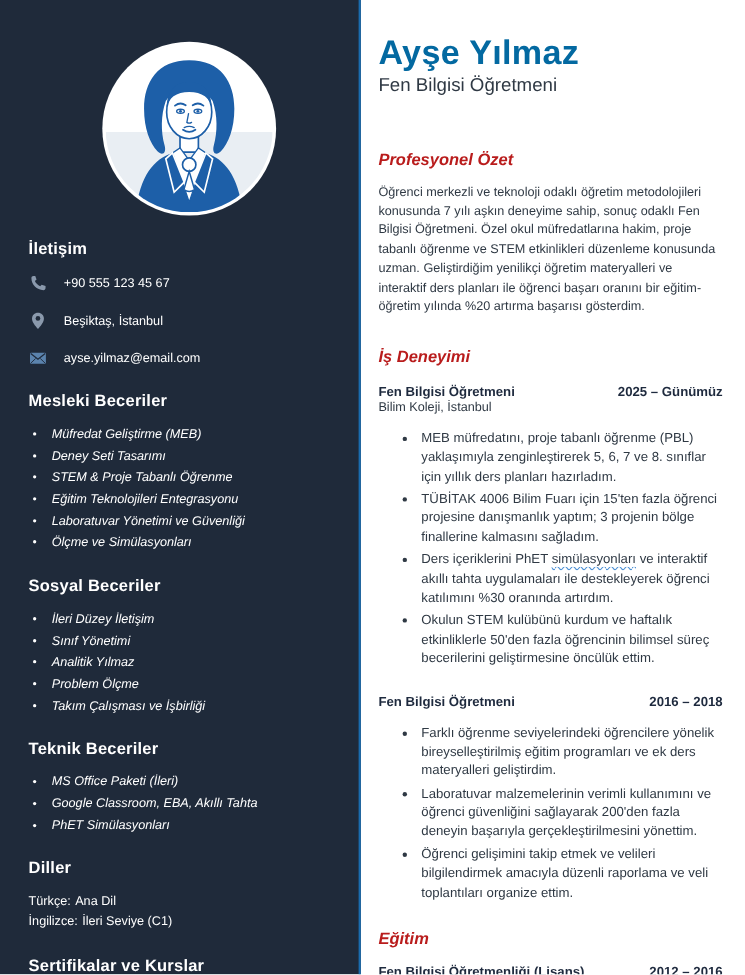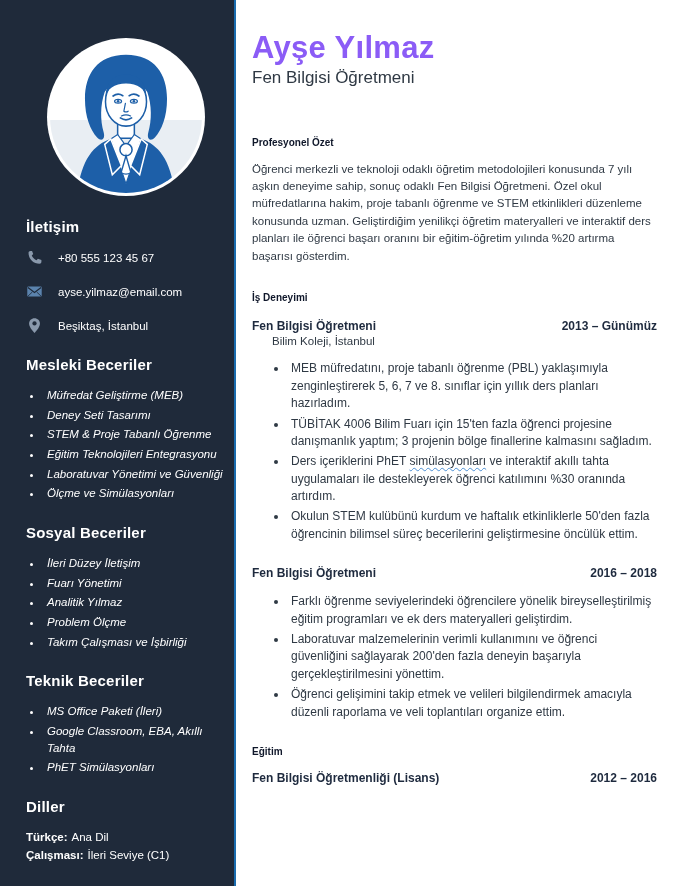--- a/index.html
+++ b/index.html
@@ -10,21 +10,21 @@
     width: 677px;
   }
   .page {
     width: 677px; height: 886px;
     display: flex;
     background: #fff;
     overflow: hidden;
   }
   
   .sidebar {
-    width: 236px; flex-shrink: 0;
+    width: 328px; flex-shrink: 0;
     background: #1f2a3a;
     border-right: 2px solid #1a6cae;
     color: #fff;
     padding: 36px 8px 0 26px;
   }
   .avatar {
     width: 158px; height: 158px;
     margin: 2px auto 0;
     border-radius: 50%;
     background: #fff;
@@ -45,51 +45,51 @@
   .cicon svg { width: 100%; height: 100%; }
   ul.side-list {
     list-style: disc;
     padding-left: 17px;
     font-size: 11.5px;
     line-height: 1.45;
     margin-bottom: 4px;
   }
   ul.side-list li { margin-bottom: 3px; padding-left: 4px; font-style: italic; }
   .lang-line { font-size: 11.5px; line-height: 1.55; }
-  .lang-label { font-weight: bold; margin-right: 4px; text-align: right; }
+  .lang-label { font-weight: normal; margin-right: 4px; text-align: right; }
   
   .main {
     flex: 1;
     padding: 32px 20px 0 16px;
   }
   .name {
     font-size: 31px; font-weight: bold;
-    color: #8b5cf6; letter-spacing: 0.3px;
+    color: #0369a1; letter-spacing: 0.3px;
     line-height: 1.05;
   }
   .job-title-sub {
     font-size: 17px; color: #2f3944; margin-top: 3px;
   }
   .main-h {
-    font-size: 10px; font-weight: bold; color: #0f172a;
+    font-size: 15px; font-weight: bold; color: #b91c1c; font-style: italic;
   }
   .h-summary { margin-top: 49px; }
   .h-exp { margin-top: 27px; }
   .h-edu { margin-top: 25px; }
   .summary-text {
     margin-top: 13px;
     font-size: 11.5px; line-height: 1.52;
     padding-right: 6px;
   }
   .entry-head {
     display: flex; justify-content: space-between; align-items: baseline;
     margin-top: 16px;
   }
   .entry-role, .entry-dates { font-size: 12px; font-weight: bold; color: #1e2a3e; }
-  .entry-company { font-size: 11.5px; margin-top: 2px; margin-left: 20px; }
+  .entry-company { font-size: 11.5px; margin-top: 2px; }
   ul.job-bullets {
     list-style: disc;
     margin-top: 13px;
     padding-left: 36px;
     font-size: 12px; line-height: 1.45;
   }
   ul.job-bullets li { margin-bottom: 3px; padding-left: 3px; padding-right: 2px; }
   .job-block-2 .entry-head { margin-top: 23px; }
   .edu-entry .entry-head { margin-top: 14px; }
   .squiggle {
@@ -145,94 +145,94 @@
       </svg>
     </div>
 
     <h2 class="side-h">İletişim</h2>
     <div class="contact-row">
       <span class="cicon">
         <svg viewBox="0 0 16 16">
             <path d="M4.2 1.8 C3.1 1.8 2.4 2.5 2.4 3.6 C2.4 9.4 6.9 13.9 12.7 13.9 C13.8 13.9 14.5 13.2 14.5 12.1 L14.5 10.3 L11.2 9.2 L9.9 10.6 C8 9.8 6.2 8 5.4 6.1 L6.8 4.8 L5.7 1.8 Z" fill="#8a99ac"></path>
           </svg>
       </span>
-      <span>+80 555 123 45 67</span>
+      <span>+90 555 123 45 67</span>
+    </div>
+    <div class="contact-row">
+      <span class="cicon">
+        <svg viewBox="0 0 16 16">
+            <path d="M8 1.2 C5.1 1.2 2.9 3.4 2.9 6.3 C2.9 10 8 15 8 15 C8 15 13.1 10 13.1 6.3 C13.1 3.4 10.9 1.2 8 1.2 Z" fill="#8a99ac"></path>
+            <circle cx="8" cy="6.1" r="2" fill="#1f2a3a"></circle>
+          </svg>
+      </span>
+      <span>Beşiktaş, İstanbul</span>
     </div>
     <div class="contact-row">
       <span class="cicon">
         <svg viewBox="0 0 16 16">
             <rect x="1.2" y="3.4" width="13.6" height="9.4" rx="1" fill="#5b83ad"></rect>
             <path d="M1.8 4.2 L8 9 L14.2 4.2" fill="none" stroke="#1f2a3a" stroke-width="1.1"></path>
             <path d="M1.8 12.4 L6 8.4 M14.2 12.4 L10 8.4" stroke="#1f2a3a" stroke-width="0.8"></path>
           </svg>
       </span>
       <span>ayse.yilmaz@email.com</span>
     </div>
-    <div class="contact-row">
-      <span class="cicon">
-        <svg viewBox="0 0 16 16">
-            <path d="M8 1.2 C5.1 1.2 2.9 3.4 2.9 6.3 C2.9 10 8 15 8 15 C8 15 13.1 10 13.1 6.3 C13.1 3.4 10.9 1.2 8 1.2 Z" fill="#8a99ac"></path>
-            <circle cx="8" cy="6.1" r="2" fill="#1f2a3a"></circle>
-          </svg>
-      </span>
-      <span>Beşiktaş, İstanbul</span>
-    </div>
 
     <h2 class="side-h">Mesleki Beceriler</h2>
     <ul class="side-list">
       <li>Müfredat Geliştirme (MEB)</li>
       <li>Deney Seti Tasarımı</li>
       <li>STEM &amp; Proje Tabanlı Öğrenme</li>
       <li>Eğitim Teknolojileri Entegrasyonu</li>
       <li>Laboratuvar Yönetimi ve Güvenliği</li>
       <li>Ölçme ve Simülasyonları</li>
     </ul>
 
     <h2 class="side-h">Sosyal Beceriler</h2>
     <ul class="side-list">
       <li>İleri Düzey İletişim</li>
-      <li>Fuarı Yönetimi</li>
+      <li>Sınıf Yönetimi</li>
       <li>Analitik Yılmaz</li>
       <li>Problem Ölçme</li>
       <li>Takım Çalışması ve İşbirliği</li>
     </ul>
 
     <h2 class="side-h">Teknik Beceriler</h2>
     <ul class="side-list">
       <li>MS Office Paketi (İleri)</li>
       <li>Google Classroom, EBA, Akıllı Tahta</li>
       <li>PhET Simülasyonları</li>
     </ul>
 
     <h2 class="side-h">Diller</h2>
     <div class="lang-line">
       <span class="lang-label">Türkçe:</span><span>Ana Dil</span>
     </div>
     <div class="lang-line">
-      <span class="lang-label">Çalışması:</span><span>İleri Seviye (C1)</span>
+      <span class="lang-label">İngilizce:</span><span>İleri Seviye (C1)</span>
     </div>
 
     <h2 class="side-h">Sertifikalar ve Kurslar</h2>
 
   </aside>
 
   <main class="main">
 
     <h1 class="name">Ayşe Yılmaz</h1>
     <div class="job-title-sub">Fen Bilgisi Öğretmeni</div>
 
     <h2 class="main-h h-summary">Profesyonel Özet</h2>
     <p class="summary-text">Öğrenci merkezli ve teknoloji odaklı öğretim metodolojileri konusunda 7 yılı aşkın deneyime sahip, sonuç odaklı Fen Bilgisi Öğretmeni. Özel okul müfredatlarına hakim, proje tabanlı öğrenme ve STEM etkinlikleri düzenleme konusunda uzman. Geliştirdiğim yenilikçi öğretim materyalleri ve interaktif ders planları ile öğrenci başarı oranını bir eğitim-öğretim yılında %20 artırma başarısı gösterdim.</p>
 
     <h2 class="main-h h-exp">İş Deneyimi</h2>
 
     <section class="job-block">
       <div class="entry-head">
         <span class="entry-role">Fen Bilgisi Öğretmeni</span>
-        <span class="entry-dates">2013 – Günümüz</span>
+        <span class="entry-dates">2025 – Günümüz</span>
       </div>
       <div class="entry-company">Bilim Koleji, İstanbul</div>
       <ul class="job-bullets">
         <li>MEB müfredatını, proje tabanlı öğrenme (PBL) yaklaşımıyla zenginleştirerek 5, 6, 7 ve 8. sınıflar için yıllık ders planları hazırladım.</li>
         <li>TÜBİTAK 4006 Bilim Fuarı için 15'ten fazla öğrenci projesine danışmanlık yaptım; 3 projenin bölge finallerine kalmasını sağladım.</li>
         <li>Ders içeriklerini PhET <span class="squiggle">simülasyonları</span> ve interaktif akıllı tahta uygulamaları ile destekleyerek öğrenci katılımını %30 oranında artırdım.</li>
         <li>Okulun STEM kulübünü kurdum ve haftalık etkinliklerle 50'den fazla öğrencinin bilimsel süreç becerilerini geliştirmesine öncülük ettim.</li>
       </ul>
     </section>
 

